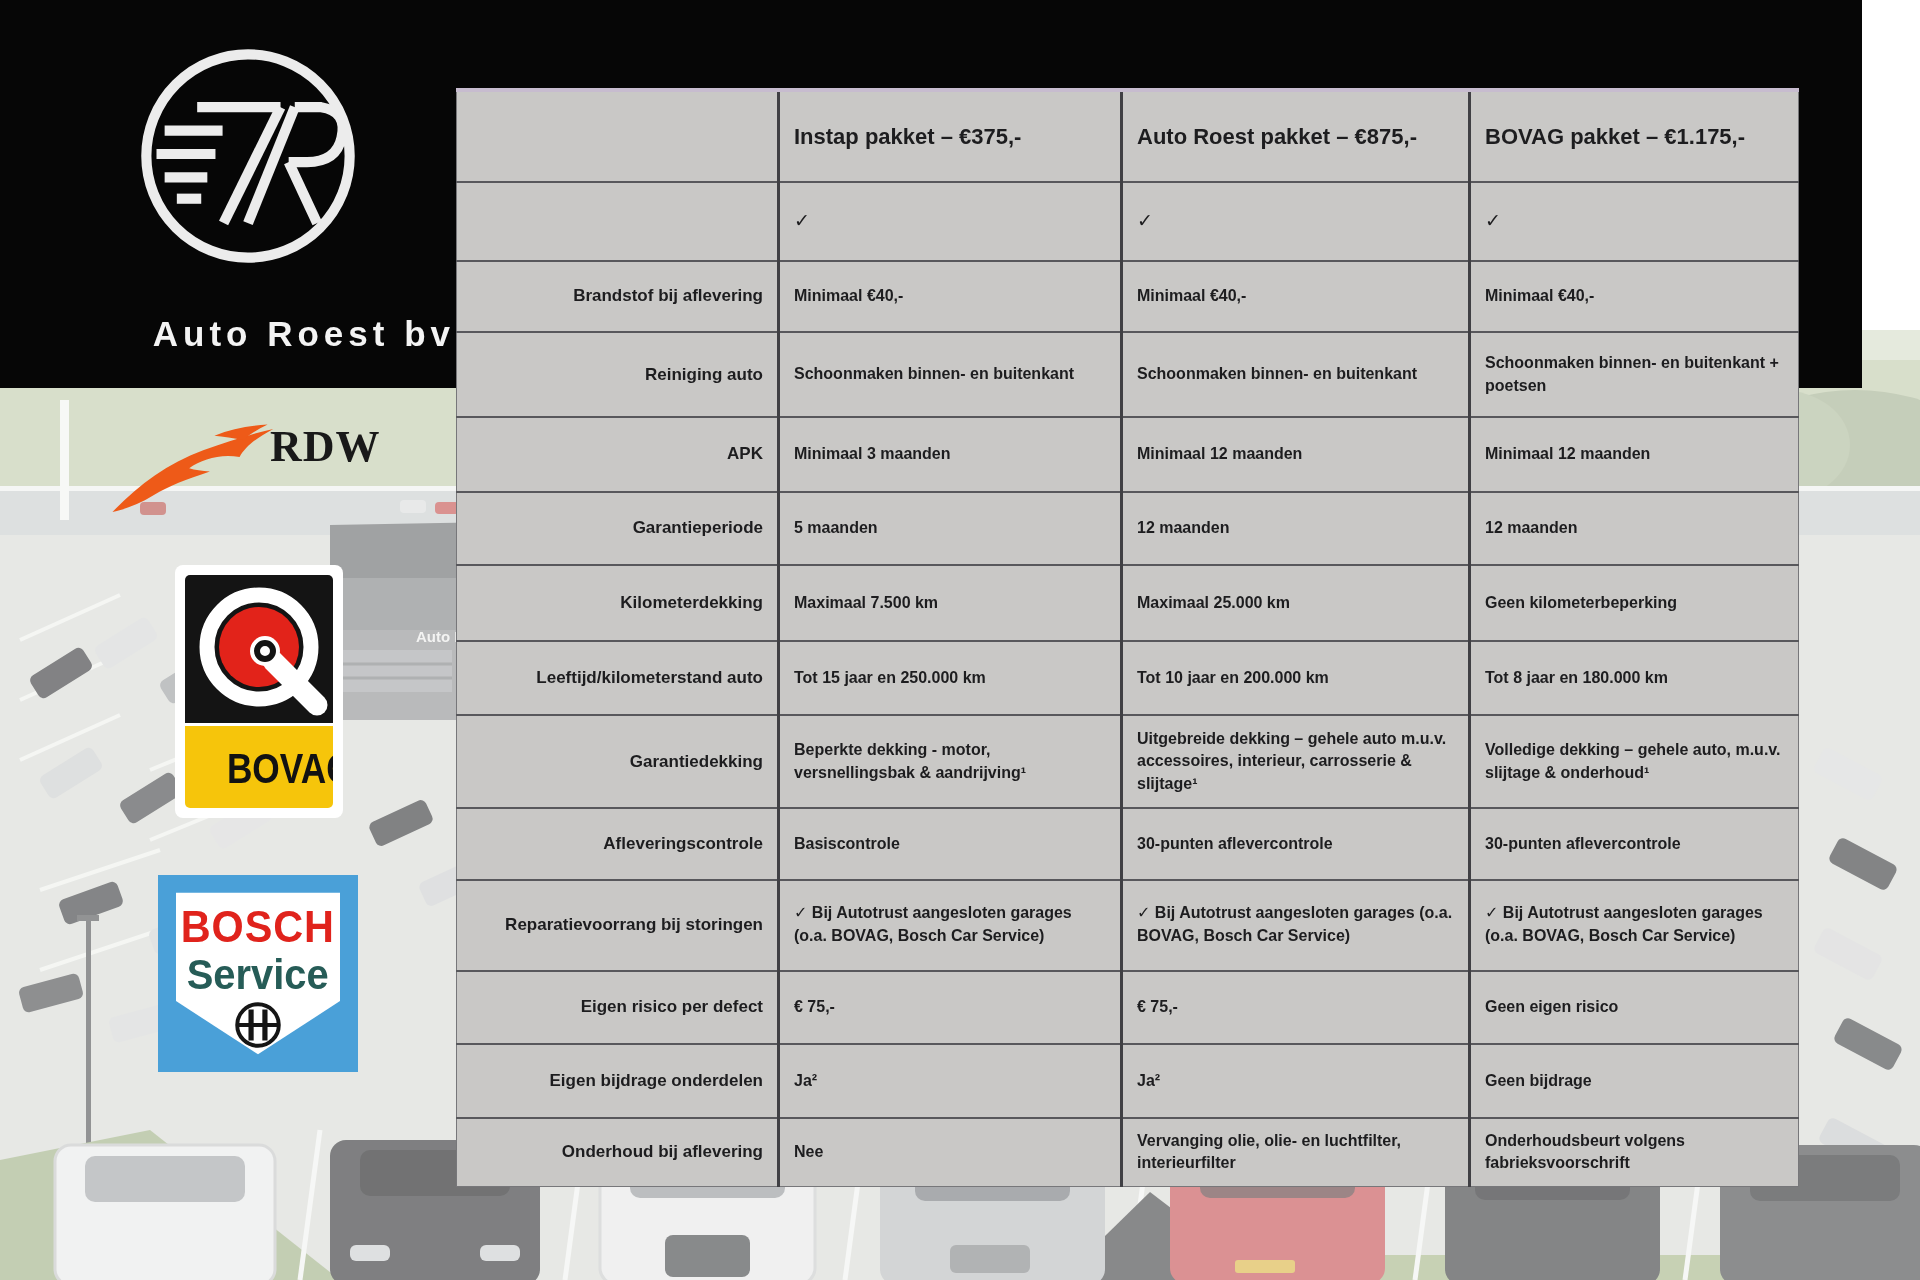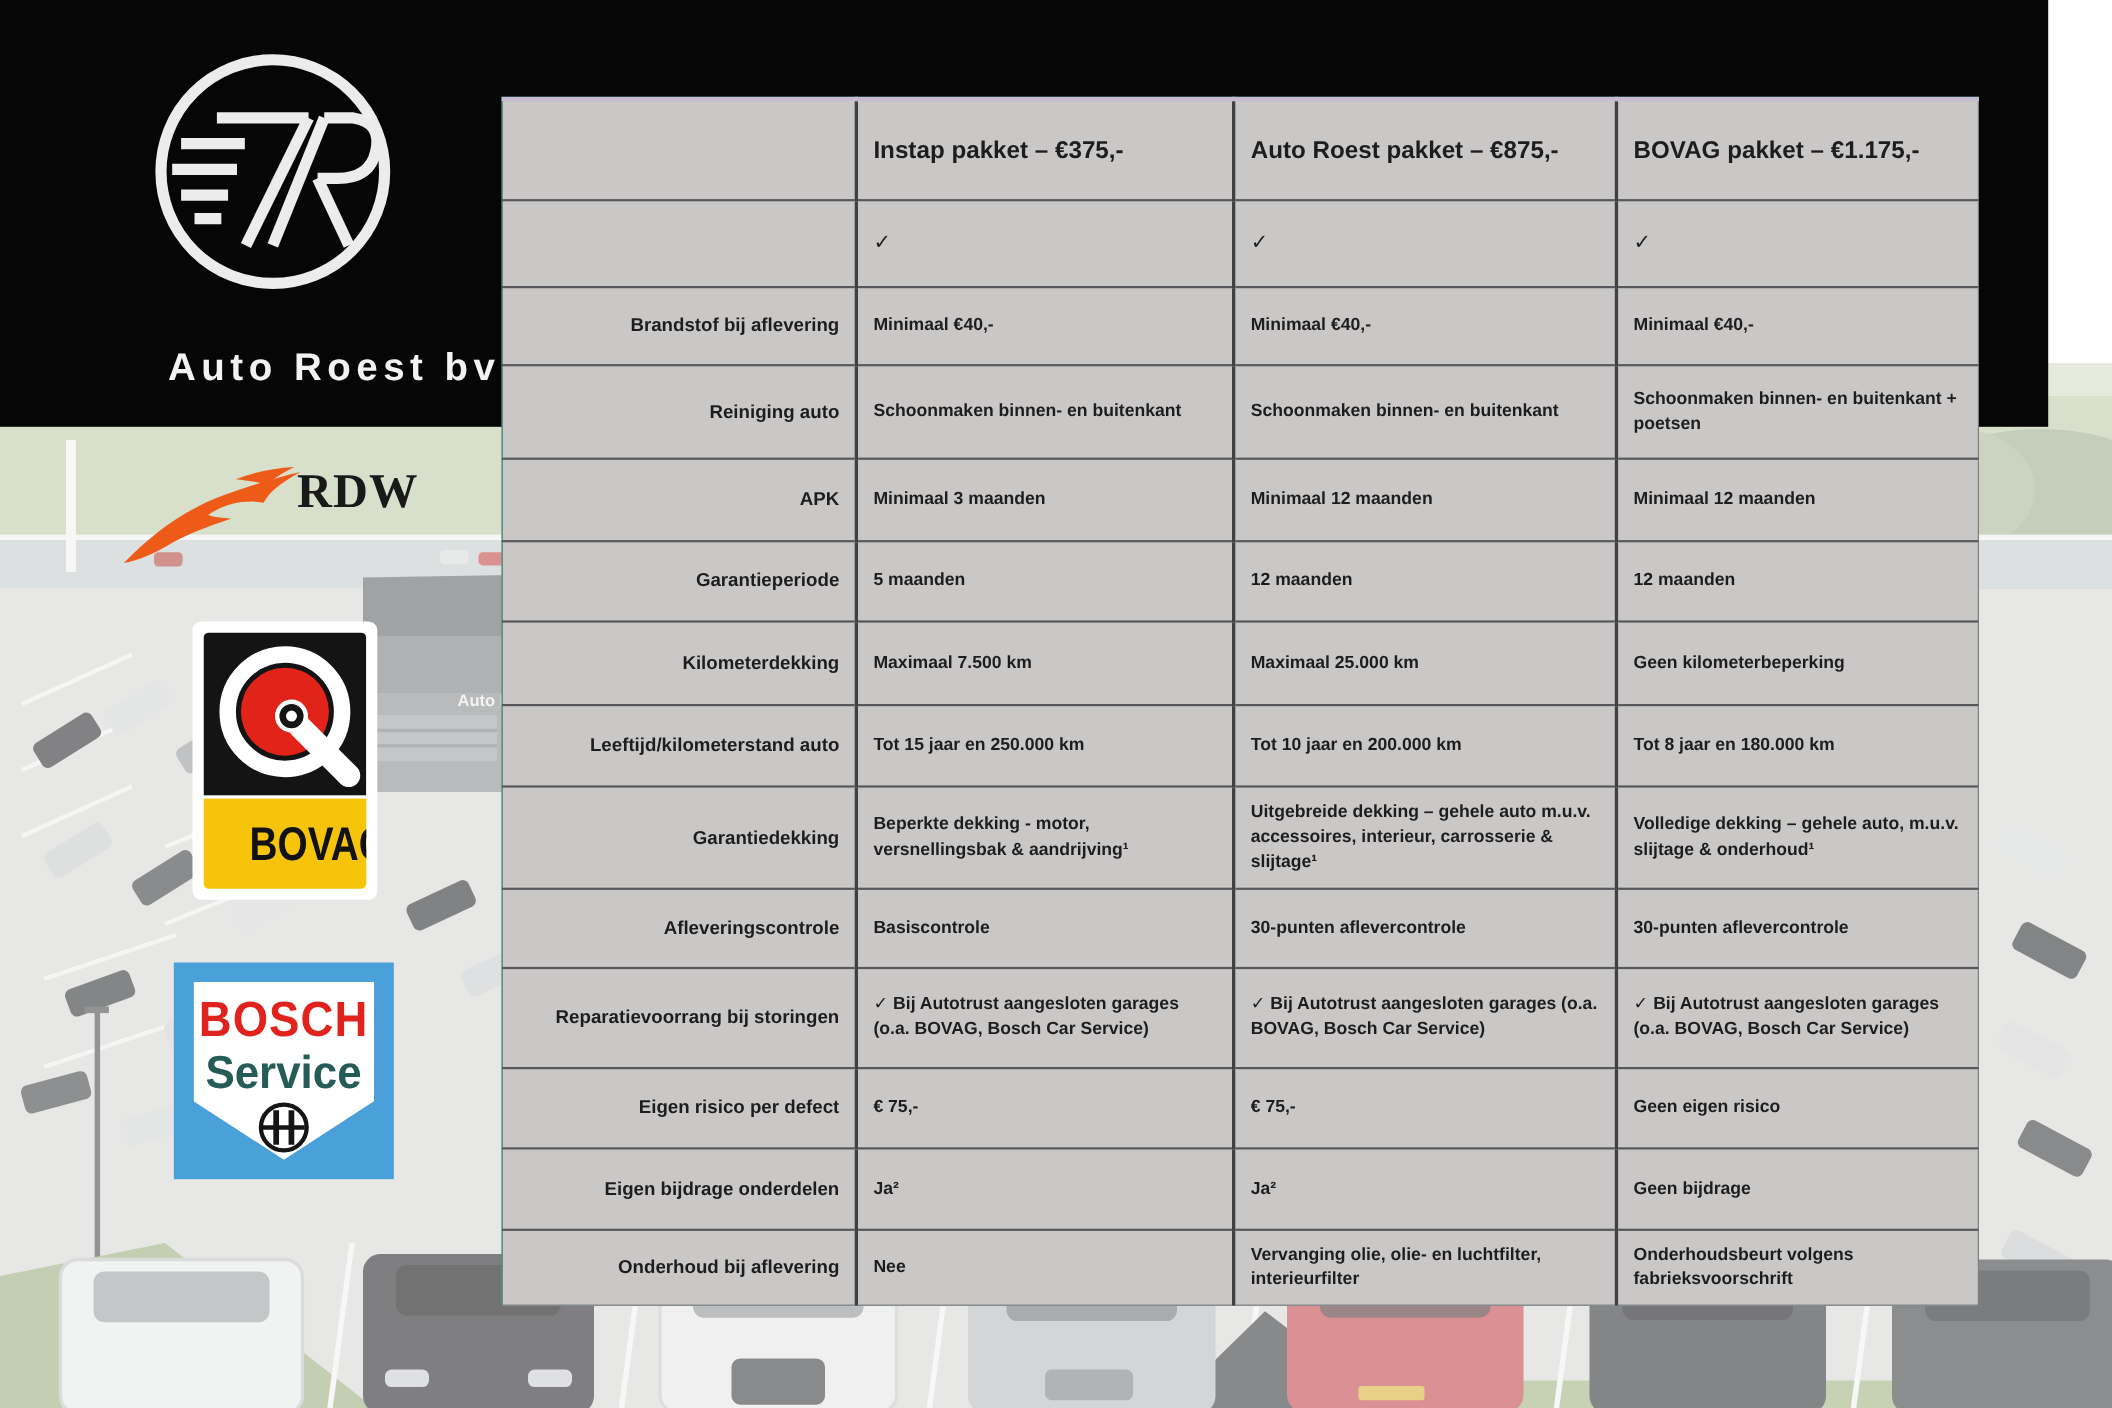--- a/index.html
+++ b/index.html
@@ -35,21 +35,21 @@
   .bosch{position:absolute;left:158px;top:875px;width:200px;height:197px;background:#4aa0d8;}
   .bosch-shield{position:absolute;left:0;top:0;width:200px;height:197px;background:#ffffff;
                 clip-path:polygon(9% 9%,91% 9%,91% 64%,50% 91%,9% 64%);
                 display:flex;flex-direction:column;align-items:center;}
   .bosch-word1{margin-top:26px;font-size:45px;font-weight:800;color:#e0231c;letter-spacing:1px;transform:scaleX(.92);}
   .bosch-word2{margin-top:-2px;font-size:42px;font-weight:700;color:#265c57;transform:scaleX(.95);}
   .bosch-armature{margin-top:0px;width:52px;height:52px;}
 
   
   .pkg-table{position:absolute;left:456px;top:88px;width:1342px;height:1099px;
-             border-collapse:collapse;table-layout:fixed;background:#14b8a6;
+             border-collapse:collapse;table-layout:fixed;background:#7dd3fc;
              border:1px solid #77777a;border-top:4px solid #c7bccf;}
   .pkg-table th,.pkg-table td{background:#c9c8c6;color:#1d1d1f;text-align:left;vertical-align:middle;
              padding:8px 14px;font-weight:700;font-size:16px;line-height:1.42;
              border-top:2px solid #58585c;border-left:3px solid #404044;word-wrap:break-word;}
   .pkg-table th:first-child,.pkg-table td:first-child{border-left:none;}
   .pkg-table thead th{border-top:none;font-size:22px;height:73px;}
   .pkg-table td.lbl{font-size:17px;text-align:right;}
   .pkg-table tr.r0 td{font-size:19px;}
   .pkg-table tr.r0{height:78px;}
   .pkg-table tr.r1{height:71px;}

